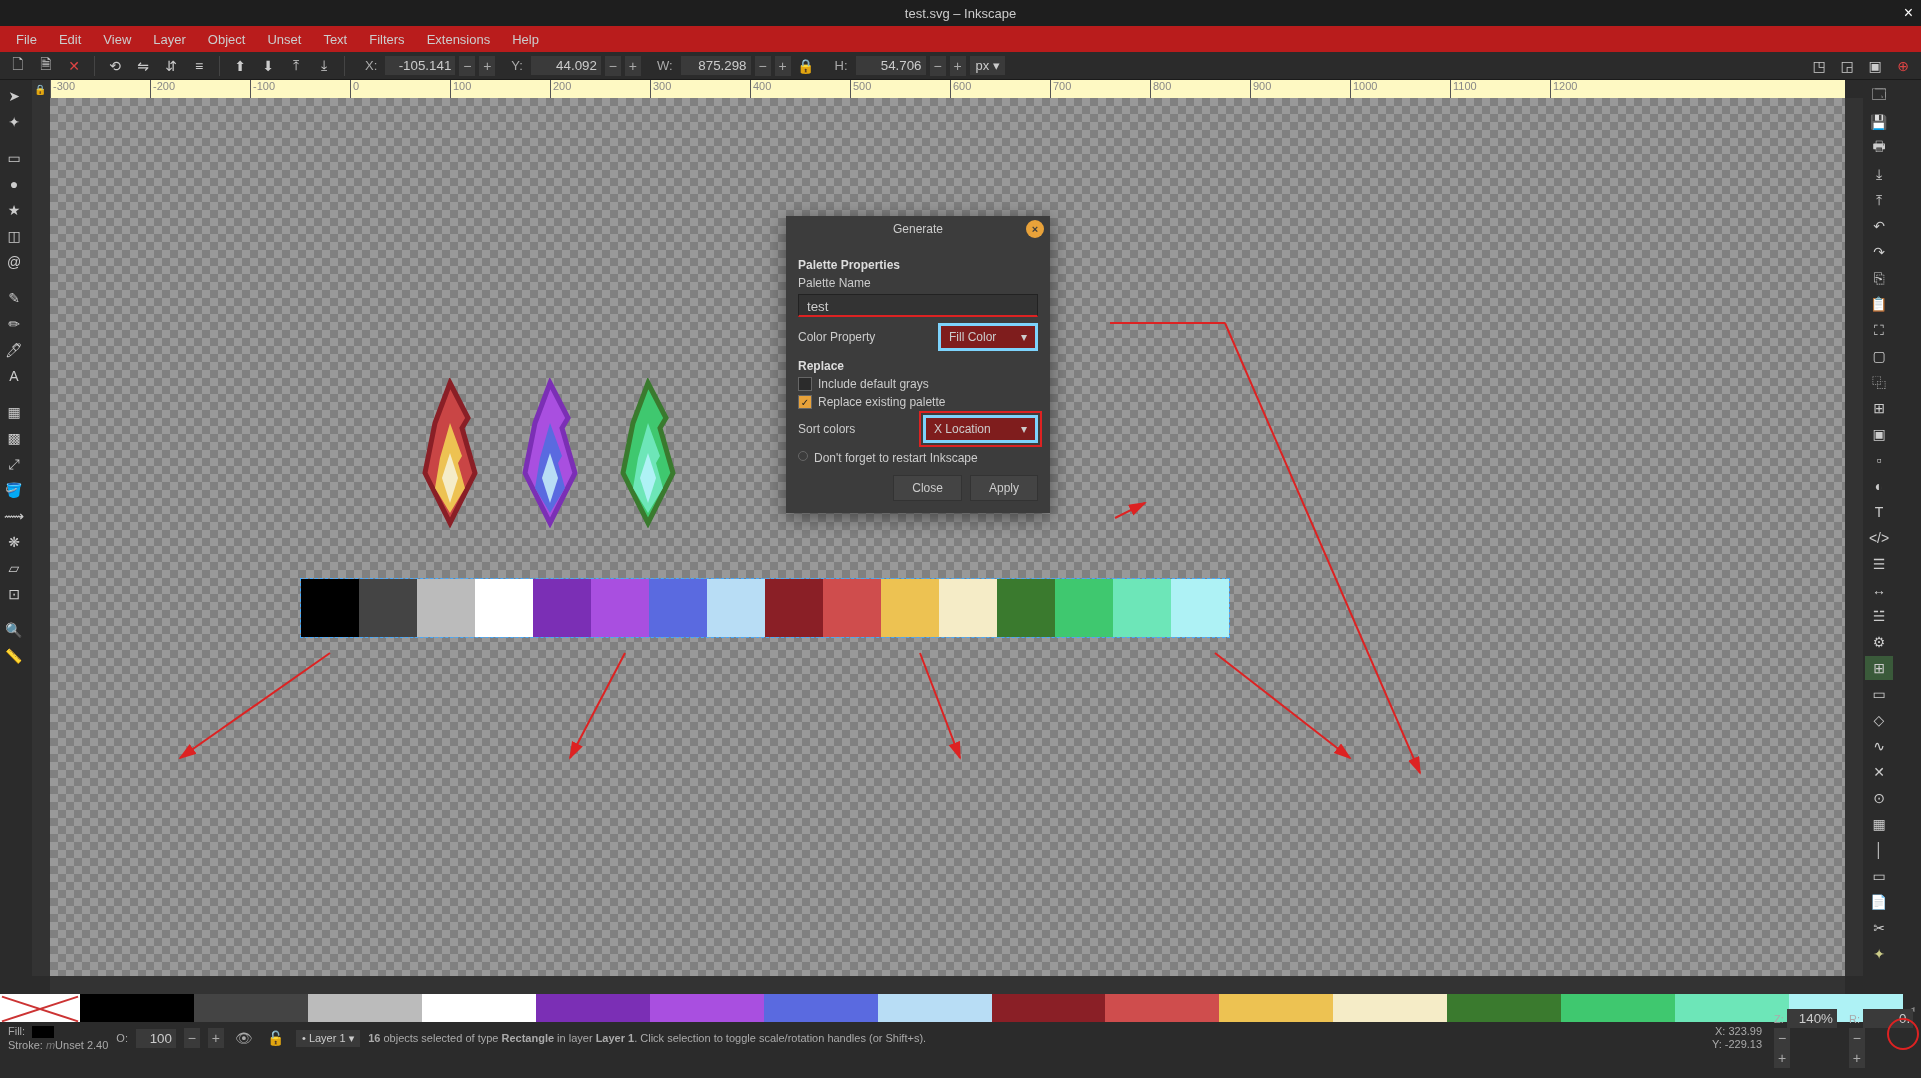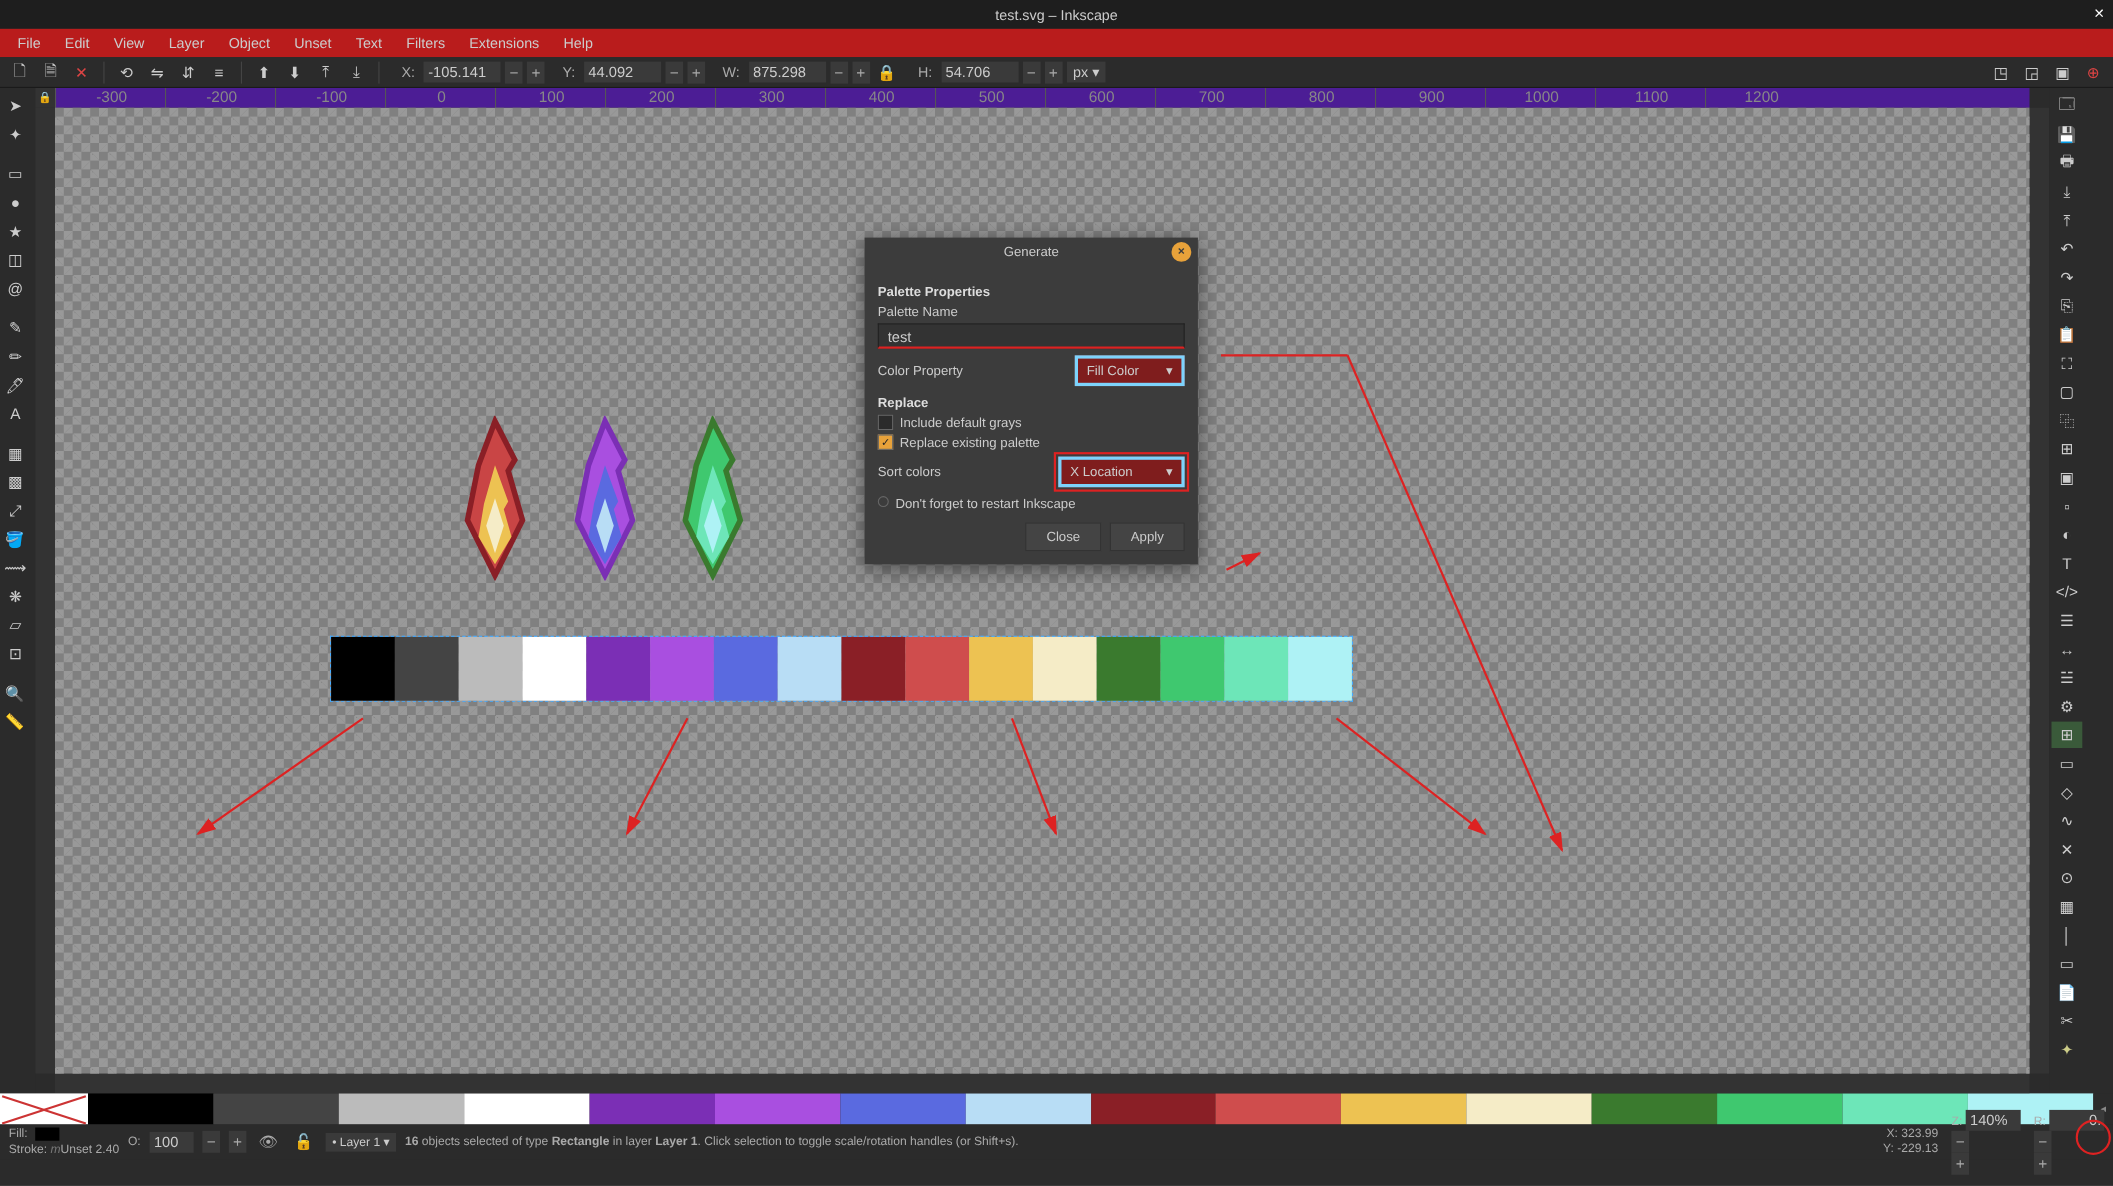--- a/index.html
+++ b/index.html
@@ -62,21 +62,21 @@
   font-size: 14px;
 }
 .tb-sep { width: 1px; height: 20px; background: #444; margin: 0 4px; }
 .coord-label { color: #aaa; margin-left: 12px; margin-right: 4px; }
 .coord-field {
   background: #3a3a3a;
   border: none;
   color: #ccc;
   width: 70px;
   padding: 2px 4px;
-  text-align: left;
+  text-align: right;
 }
 .spin-btn {
   width: 16px;
   height: 20px;
   background: #3a3a3a;
   color: #aaa;
   display: flex;
   align-items: center;
   justify-content: center;
   cursor: pointer;
@@ -122,26 +122,25 @@
 }
 .canvas-wrap {
   flex: 1;
   position: relative;
   overflow: hidden;
 }
 .ruler-h {
   position: absolute;
   top: 0; left: 18px; right: 18px;
   height: 18px;
-  background: #4c1d95;
-  display: flex;
-  font-size: 14px;
+  background: #fef9c3;
+  display: flex;
+  font-size: 11px;
   color: #888;
   overflow: hidden;
-  text-align: center;
 }
 .ruler-h div { width: 100px; border-left: 1px solid #555; padding-left: 2px; }
 .ruler-v {
   position: absolute;
   top: 18px; left: 0; bottom: 18px;
   width: 18px;
   background: #333;
 }
 .canvas {
   position: absolute;
@@ -172,21 +171,21 @@
   height: 58px;
 }
 .scroll-h { position: absolute; bottom: 0; left: 18px; right: 18px; height: 18px; background: #333; }
 .scroll-v { position: absolute; top: 18px; right: 0; bottom: 18px; width: 18px; background: #333; }
 .lock-icon { position: absolute; top: 0; left: 0; width: 18px; height: 18px; background: #333; display:flex;align-items:center;justify-content:center;font-size:10px;color:#cc8;}
 
 .dialog {
   position: absolute;
   top: 118px;
   left: 736px;
-  width: 303px;
+  width: 264px;
   background: #3c3c3c;
   box-shadow: 0 4px 20px rgba(0,0,0,.5);
   z-index: 100;
   font-size: 12px;
 }
 .dialog-title {
   text-align: center;
   padding: 6px;
   position: relative;
   font-weight: 500;

